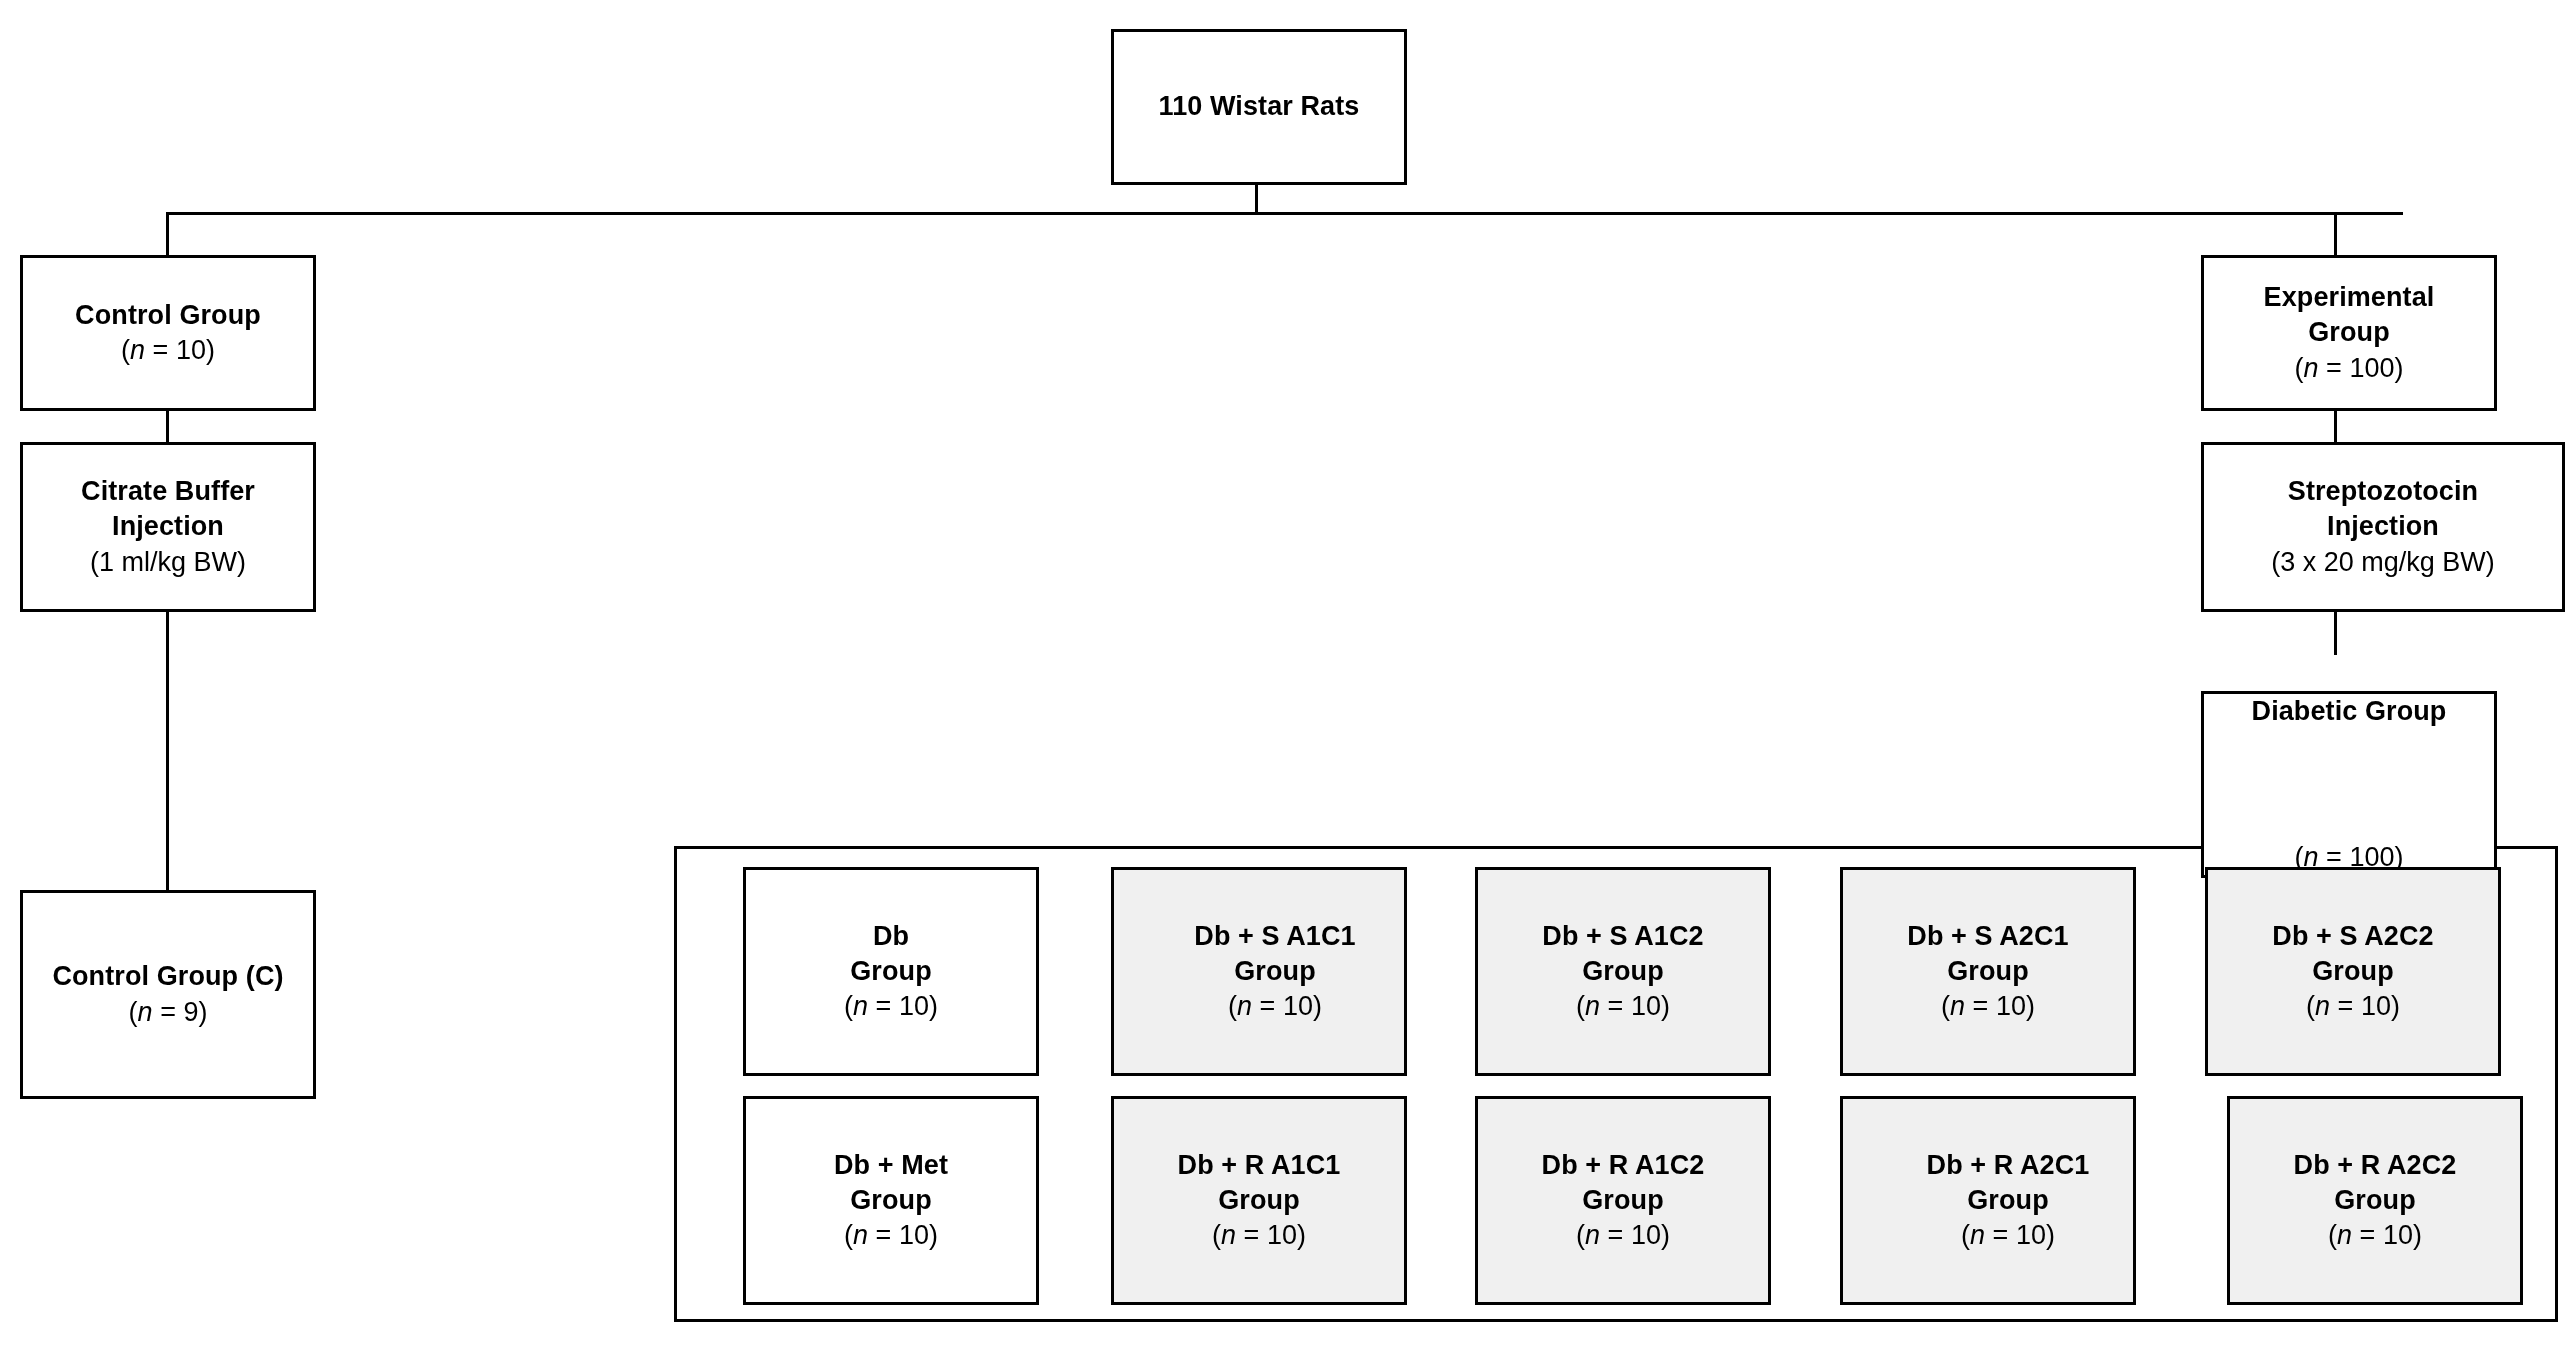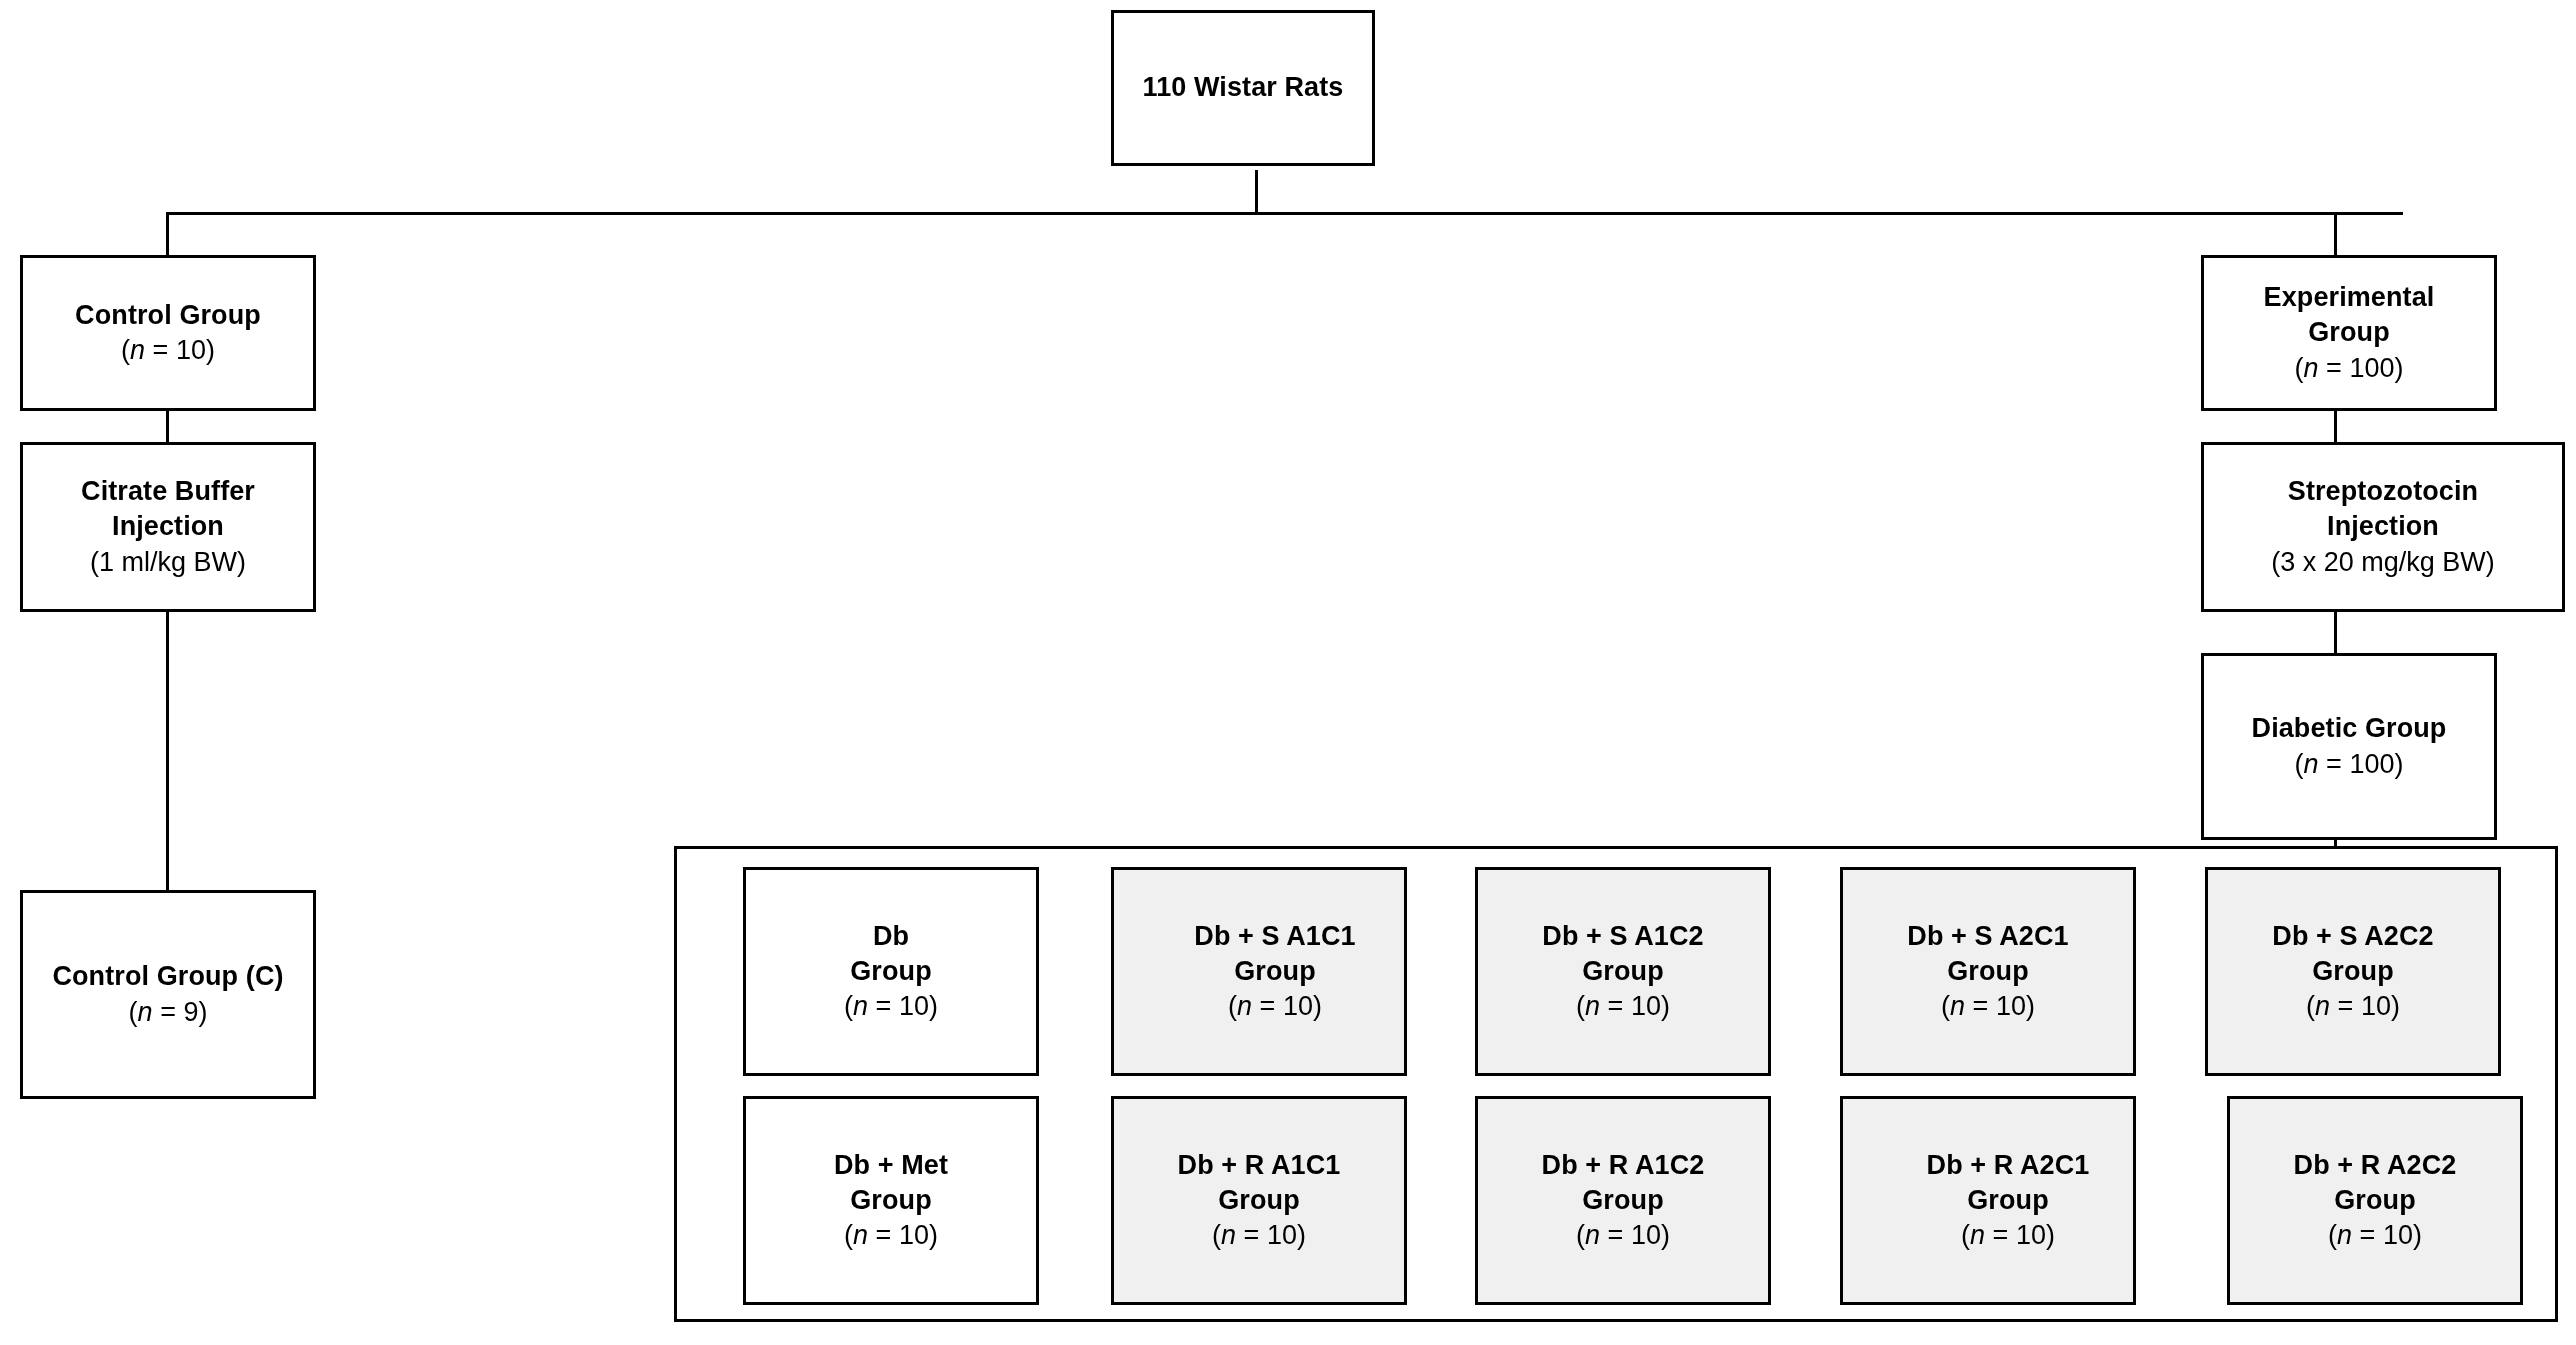--- a/index.html
+++ b/index.html
@@ -57,21 +57,21 @@
     border:3.3px solid #000000;
     background:transparent;
     z-index:2;
   }
 </style>
 </head>
 <body>
 
 <div id="canvas">
 
-  <div class="node" style="left:1111px; top:10px; width:264px; height:156px;">
+  <div class="node" style="left:1111px; top:29px; width:296px; height:156px;">
     <span class="ln">110 Wistar Rats</span>
   </div>
 
   <div class="vline" style="left:1255px; top:170px; height:45px;"></div>
 
   <div class="hline" style="left:166px; top:212px; width:2237px;"></div>
 
   <div class="vline" style="left:166px; top:212px; height:45px;"></div>
 
   <div class="vline" style="left:2334px; top:212px; height:45px;"></div>
@@ -105,21 +105,21 @@
   <div class="vline" style="left:2334px; top:410px; height:33px;"></div>
 
   <div class="node" style="left:2201px; top:442px; width:364px; height:170px;">
     <span class="ln">Streptozotocin</span>
     <span class="ln">Injection</span>
     <span class="nline">(3 x 20 mg/kg BW)</span>
   </div>
 
   <div class="vline" style="left:2334px; top:610px; height:45px;"></div>
 
-  <div class="node" style="left:2201px; top:653px; width:296px; height:187px;">
+  <div class="node" style="left:2201px; top:691px; width:296px; height:187px;justify-content:space-between;">
     <span class="ln">Diabetic Group</span>
     <span class="nline"><span>(</span><i>n</i><span> = 100)</span></span>
   </div>
 
   <div class="vline" style="left:2334px; top:802px; height:47px;"></div>
 
   <div class="container-box" style="left:674px; top:846px; width:1884px; height:476px;"></div>
 
   <div id="grid-layer">
       <div class="node" style="left: 743px; top: 867px; width: 296px; height: 209px;">

